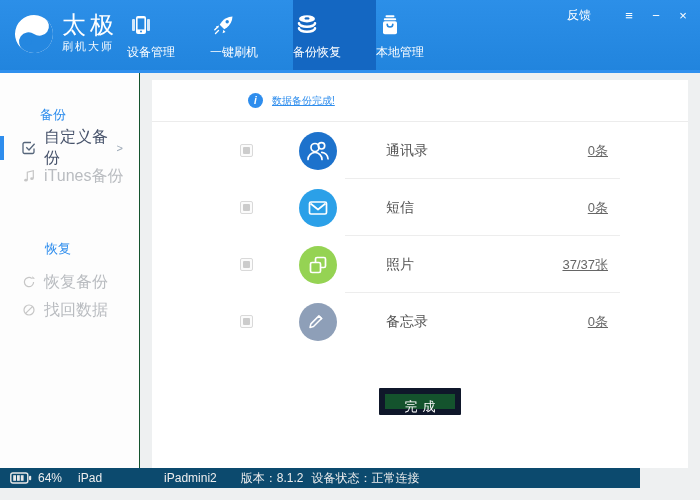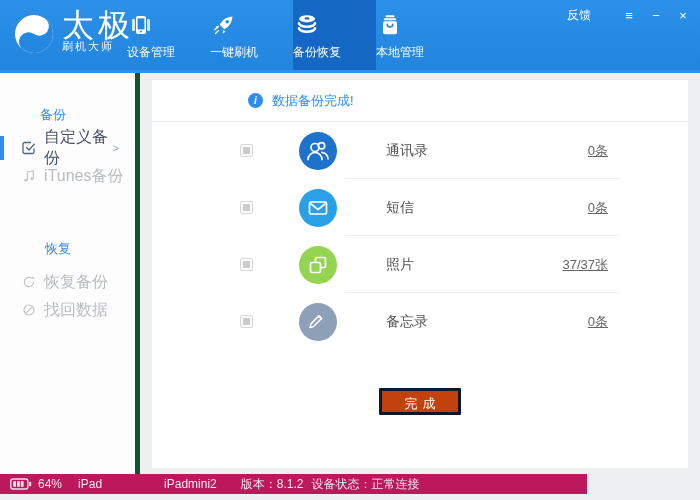--- a/index.html
+++ b/index.html
@@ -7,75 +7,75 @@
   body { font-family:"Liberation Sans","DejaVu Sans",sans-serif; background:#eef0f1; overflow:hidden; }
   #window { position:relative; width:700px; height:500px; background:#eef0f1; }
 
   
   #header { position:absolute; top:0; left:0; width:700px; height:73px;
             background:linear-gradient(#2c8fe8,#2184dd); }
   #header .blue-strip { position:absolute; bottom:0; left:0; width:100%; height:3px; background:#2f90ee; }
   .logo { position:absolute; left:14px; top:13px; display:flex; align-items:center; }
   .logo-mark { width:40px; height:40px; }
   .logo-text { margin-left:8px; color:#fff; }
-  .logo-title { font-size:32px; letter-spacing:4px; line-height:24px; }
+  .logo-title { font-size:24px; letter-spacing:4px; line-height:24px; }
   .logo-sub { font-size:11px; letter-spacing:2px; margin-top:2px; opacity:.95; }
 
   .tabs { position:absolute; left:127px; top:0; height:70px; display:flex; }
   .tab { width:83px; height:70px; display:flex; flex-direction:column; align-items:flex-start;
          justify-content:flex-start; padding-top:11px; cursor:pointer; }
   .tab.active { background:#1467c2; }
   .tab .tab-icon { width:28px; height:28px; display:flex; align-items:center; justify-content:center; }
   .tab .tab-label { margin-top:5px; font-size:12px; color:#fff; }
 
   .win-controls { position:absolute; top:7px; right:10px; display:flex; align-items:center; color:#fff; }
   .feedback { font-size:12px; cursor:pointer; margin-right:18px; }
   .winbtn { font-size:13px; line-height:14px; margin-left:13px; cursor:pointer; width:14px; text-align:center; }
 
   
   #sidebar { position:absolute; left:0; top:73px; width:140px; height:407px; background:#fdfdfd;
-             border-right:5px solid #14532d; }
+             border-right:1px solid #14532d; }
   .section-title { padding-left:40px; font-size:13px; color:#2e8ded; }
   .st-backup { margin-top:33px; margin-bottom:10px; }
   .st-restore { margin-top:50px; margin-bottom:10px;padding-left:45px; }
   .side-item { position:relative; height:28px; display:flex; align-items:center; padding-left:22px; cursor:pointer; }
   .side-item .s-icon { width:14px; height:14px; display:flex; align-items:center; justify-content:center; }
   .side-item .s-label { margin-left:8px; font-size:16px; color:#b9bcc0; }
   .side-item.active .s-label { color:#47536b; }
   .active-bar { position:absolute; left:0; top:2px; width:4px; height:24px; background:#2e8ded; }
   .side-arrow { margin-left:auto; margin-right:16px; font-size:11px; color:#9aa7b5; }
 
   
   #main { position:absolute; left:152px; top:80px; width:536px; height:388px; background:#fff; }
   .banner { height:42px; display:flex; align-items:center; padding-left:96px; border-bottom:1px solid #ececec; }
   .info-icon { width:15px; height:15px; border-radius:50%; background:#2e8ded; color:#fff; font-size:10px;
                font-weight:bold; display:flex; align-items:center; justify-content:center; font-style:italic; }
-  .banner-text { margin-left:9px; font-size:13px; color:#2e8ded; }
+  .banner-text { margin-left:9px; font-size:10px; color:#2e8ded;text-decoration:underline; }
 
   .row { position:relative; height:57px; display:flex; align-items:center;gap:23px; }
   .row .divider { position:absolute; bottom:0; left:193px; right:68px; border-bottom:1px solid #ededed; }
   .checkbox { margin-left:88px; width:13px; height:13px; border:1px solid #d9d9d9; background:#fbfbfb;
               border-radius:2px; display:flex; align-items:center; justify-content:center; cursor:pointer; }
   .checkbox .inner { width:7px; height:7px; background:#cccccc; border-radius:1px; }
   .row-icon { margin-left:23px; width:38px; height:38px; border-radius:50%;
               display:flex; align-items:center; justify-content:center; }
   .ri-contacts { background:#1d72cc; }
   .ri-sms { background:#2ba0e8; }
   .ri-photos { background:#95d353; }
   .ri-memo { background:#8e9fb8; }
   .row-label { margin-left:26px; font-size:14px; color:#555; }
   .row-count { margin-left:auto; margin-right:80px; font-size:13px; color:#666;text-decoration:underline; }
 
   .btn-wrap { text-align:center; margin-top:38px; }
-  .done-btn { display:inline-block; width:82px; height:27px; line-height:25px; background:#c2410c;
-              border:3px solid #0f172a; color:#fff; font-size:13px; letter-spacing:5px; text-indent:5px;
+  .done-btn { display:inline-block; width:82px; height:27px; line-height:25px; background:#14532d;
+              border:6px solid #0f172a; color:#fff; font-size:13px; letter-spacing:5px; text-indent:5px;
               text-align:center; cursor:pointer; border-radius:1px; }
 
   
-  #statusbar { position:absolute; left:0; bottom:6px; width:587px; height:20px; background:#be185d;
+  #statusbar { position:absolute; left:0; bottom:12px; width:640px; height:20px; background:#0c4a6e;
                display:flex; align-items:center; color:#ededed; font-size:12px; padding-left:10px; }
   .sb-batt { display:flex; align-items:center; }
   .sb-pct { margin-left:6px; }
   .sb-type { margin-left:16px; }
   .sb-name { margin-left:62px; }
   .sb-ver { margin-left:24px; }
   .sb-status { margin-left:8px; }
 </style>
 </head>
 <body>

